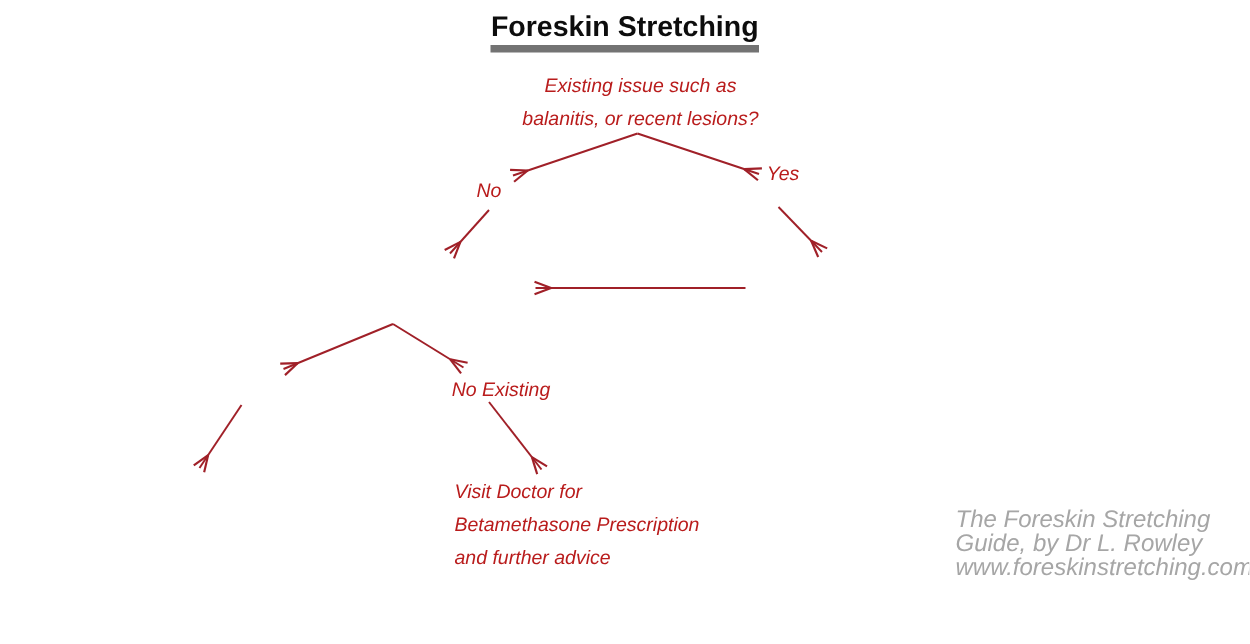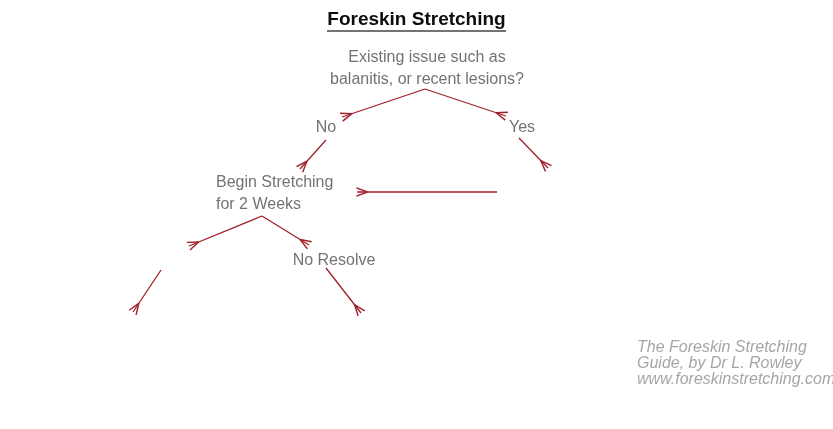--- a/index.html
+++ b/index.html
@@ -20,41 +20,42 @@
   #arrow-layer {
     position: absolute;
     left: 0;
     top: 0;
     width: 833px;
     height: 429px;
     pointer-events: none;
   }
   .node {
     position: absolute;
-    font-size: 16px;
+    font-size: 13px;
     line-height: 22px;
-    color: #737373;
+    color: #b91c1c;
     white-space: pre-line;
     text-align: left;
+    font-style: italic;
   }
   .node.center {
     text-align: center;
   }
   #title {
     position: absolute;
     left: 0;
     top: 8px;
     width: 833px;
     text-align: center;
     font-size: 19px;
     font-weight: bold;
     color: #0d0d0d;
   }
   #title .tx {
-    border-bottom: 2px solid #737373;
+    border-bottom: 5px solid #737373;
     padding-bottom: 1px;
     margin-top: 16px;
   }
   #footer {
     position: absolute;
     left: 637px;
     top: 339px;
     font-size: 16px;
     line-height: 16px;
     color: #a6a6a6;
@@ -66,24 +67,25 @@
 </head>
 <body>
 
 <div id="canvas">
 
   <div id="title"><span class="tx">Foreskin Stretching</span></div>
 
   <div class="node center" style="left:323px; top:46px; width:208px;">Existing issue such as
 balanitis, or recent lesions?</div>
   <div class="node center" style="left:310px; top:116px; width:32px;">No</div>
-  <div class="node center" style="left:504px; top:116px; width:36px;">Yes</div>
-  <div class="node" style="left:216px; top:171px; width:140px;">Begin Stretching
-for 2 Weeks</div>
-  <div class="node center" style="left:282px; top:249px; width:104px;">No Resolve</div>
+  <div class="node center" style="left:504px; top:105px; width:36px;">Yes</div>
+  <div class="node center" style="left:282px; top:249px; width:104px;">No Existing</div>
+  <div class="node" style="left:303px; top:317px; width:230px;">Visit Doctor for
+Betamethasone Prescription
+and further advice</div>
 
   <svg id="arrow-layer" viewBox="0 0 833 429">
     <defs>
       <marker id="ah" markerWidth="10" markerHeight="10" refX="8.5" refY="4" orient="auto" markerUnits="strokeWidth">
         <path d="M 0.5 4 L 9 0.8" fill="none" stroke="#a02028" stroke-width="1.1"></path>
         <path d="M 0.5 4 L 9 7.2" fill="none" stroke="#a02028" stroke-width="1.1"></path>
       </marker>
     </defs>
     <g id="arrow-group" fill="none" stroke="#a02028" stroke-width="1.3">
         <path d="M 425 89 L 342 117" marker-end="url(#ah)"></path>

